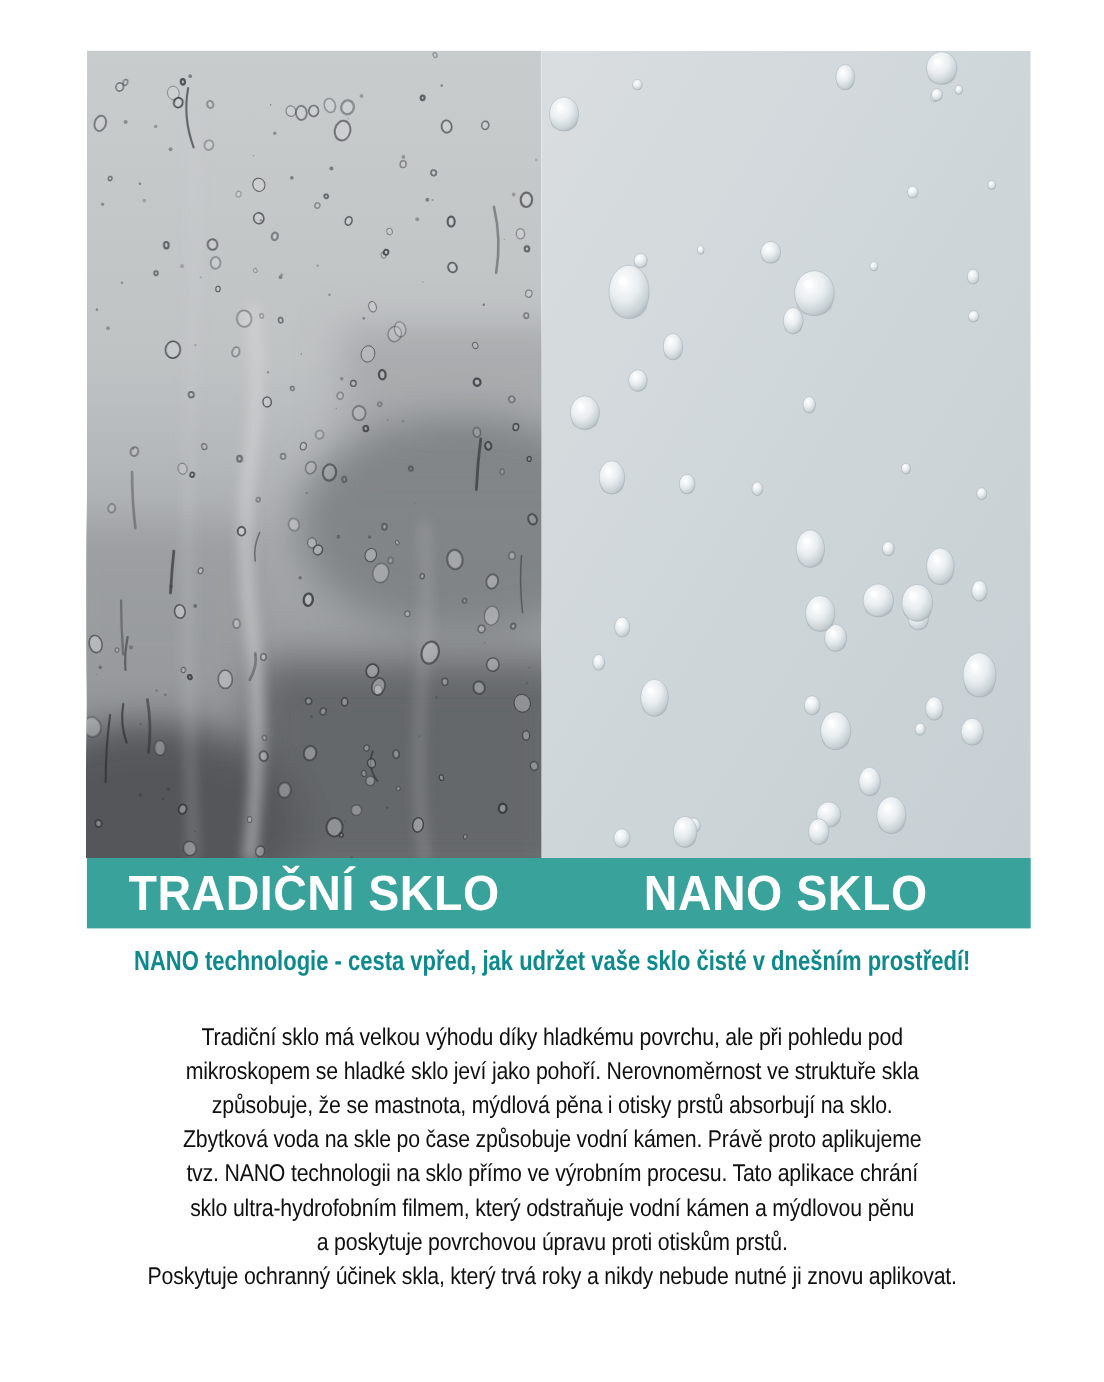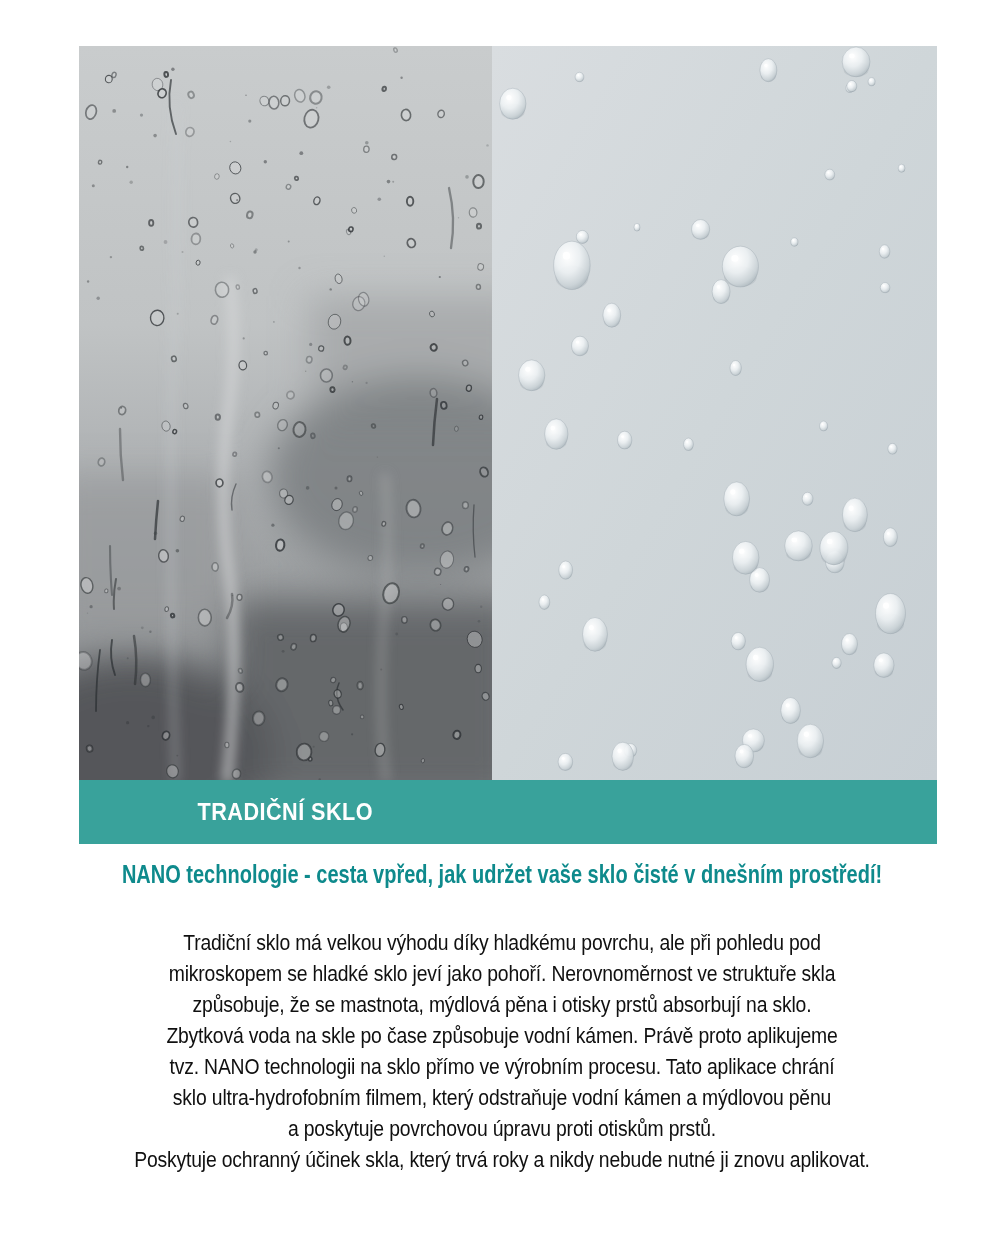--- a/index.html
+++ b/index.html
@@ -5,21 +5,21 @@
   html,body{margin:0;padding:0;background:#ffffff;}
   body{font-family:"Liberation Sans",sans-serif;}
   .page{position:relative;width:1004px;height:1256px;background:#ffffff;overflow:hidden;}
 
   .comparison{position:absolute;left:79px;top:46px;width:858px;}
   .photos{display:flex;height:734px;}
   #photo-left{width:413px;height:734px;display:block;}
   #photo-right{width:445px;height:734px;display:block;}
 
   .banner{display:flex;height:64px;align-items:center;background:#39a29b;}
-  .banner-cell{color:#ffffff;font-weight:700;font-size:23px;letter-spacing:0.5px;text-align:center;white-space:nowrap;}
+  .banner-cell{color:#ffffff;font-weight:700;font-size:45px;letter-spacing:0.5px;text-align:center;white-space:nowrap;}
   .banner-cell .squeeze{display:inline-block;transform:scaleX(0.94);transform-origin:center;}
   .cell-left{flex:0 0 413px;}
   .cell-right{flex:1;}
 
   .heading-row{position:absolute;top:859px;left:0;width:1004px;text-align:center;
     white-space:nowrap;transform:scaleX(0.80);transform-origin:50% 0;
     font-weight:700;font-size:25px;line-height:30px;color:#0e8a8c;margin:0;}
 
   .body-text{position:absolute;top:927px;left:0;width:1004px;text-align:center;
     transform:scaleX(0.88);transform-origin:50% 0;
@@ -476,20 +476,23 @@
             <ellipse cx="253.7" cy="511.8" rx="13.3" ry="16.4" fill="url(#dropR)" stroke="rgba(150,161,168,0.5)" stroke-width="0.7"></ellipse>
             <ellipse cx="249.7" cy="505.2" rx="2.7" ry="2.6" fill="#ffffff" opacity="0.95"></ellipse>
           </g>
       </svg>
     </div>
 
     <div class="banner" style="background: rgb(57, 162, 155);">
       <div class="banner-cell cell-left">
         <span class="squeeze">TRADIČNÍ SKLO</span>
       </div>
+      <div class="banner-cell cell-right">
+        <span class="squeeze">NANO SKLO</span>
+      </div>
     </div>
   </div>
 
   <h1 class="heading-row" style="color: rgb(14, 138, 140);">NANO technologie - cesta vpřed, jak udržet vaše sklo čisté v dnešním prostředí!</h1>
 
   <div class="body-text">
     <div class="line">Tradiční sklo má velkou výhodu díky hladkému povrchu, ale při pohledu pod</div>
     <div class="line">mikroskopem se hladké sklo jeví jako pohoří. Nerovnoměrnost ve struktuře skla</div>
     <div class="line">způsobuje, že se mastnota, mýdlová pěna i otisky prstů absorbují na sklo.</div>
     <div class="line">Zbytková voda na skle po čase způsobuje vodní kámen. Právě proto aplikujeme</div>

